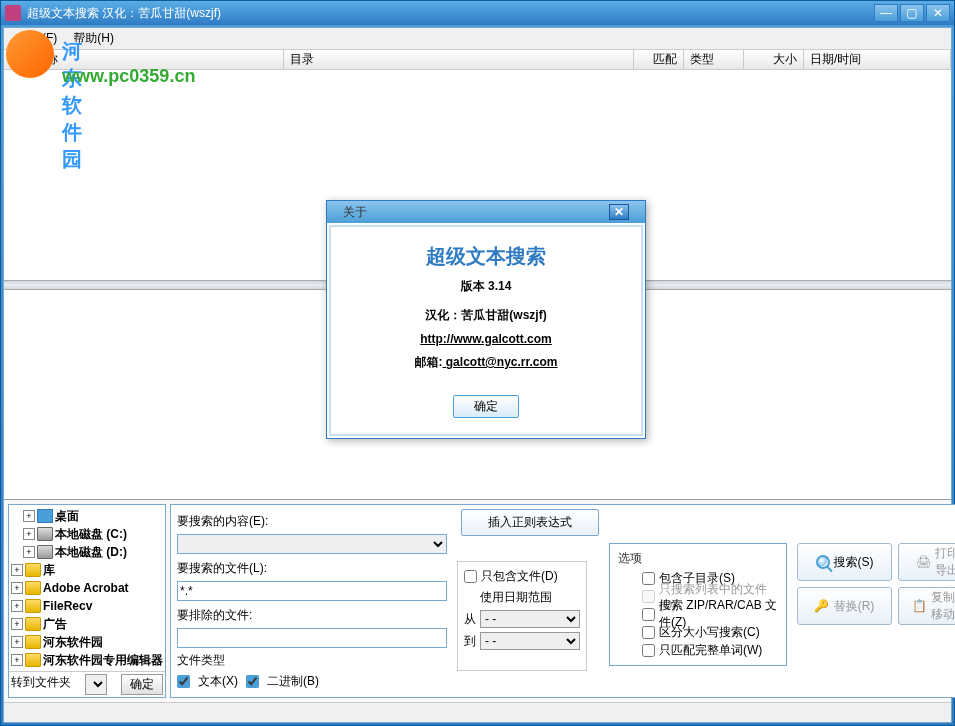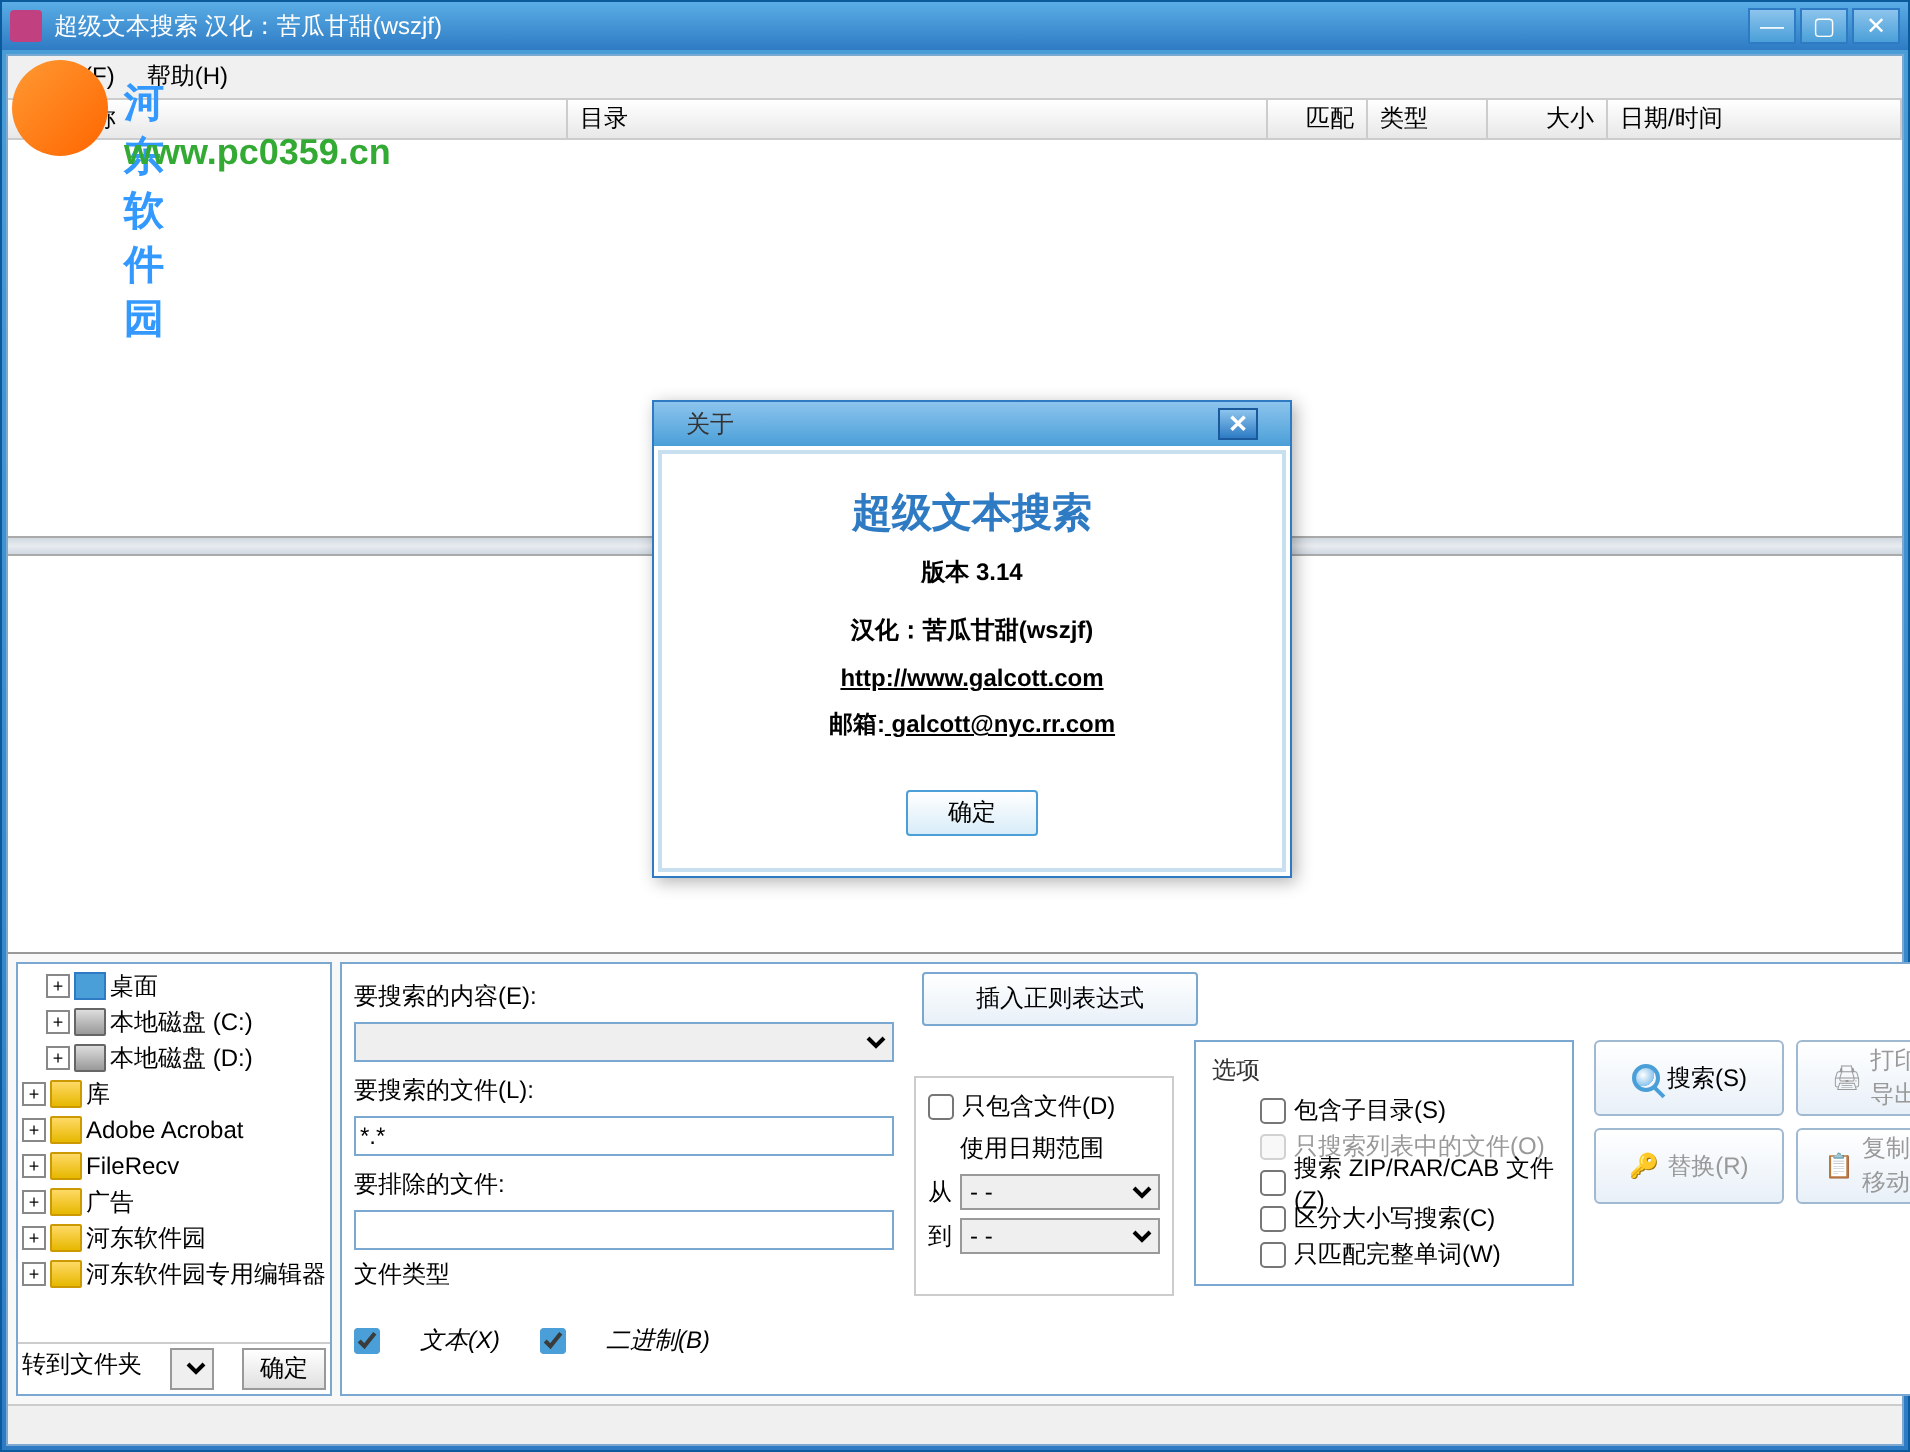--- a/index.html
+++ b/index.html
@@ -36,39 +36,39 @@
     .bottom-panel { border-top: 1px solid #999; display: flex; padding: 4px; gap: 4px; background: #f8f8f8; }
     
     .tree-panel { width: 226px; border: 1px solid #7aa8d0; background: #fff; display: flex; flex-direction: column; }
     .tree-body { flex: 1; overflow: auto; padding: 2px; }
     .tree-node { display: flex; align-items: center; height: 18px; white-space: nowrap; }
     .tree-toggle { width: 12px; height: 12px; border: 1px solid #888; display: flex; align-items: center; justify-content: center; font-size: 9px; margin-right: 2px; cursor: pointer; line-height: 1; }
     .tree-icon { width: 16px; height: 14px; margin-right: 2px; }
     .tree-icon.monitor { background: #4a9fd8; border: 1px solid #2e7bc4; }
     .tree-icon.drive { background: linear-gradient(to bottom, #ddd, #999); border: 1px solid #666; border-radius: 1px; }
     .tree-icon.folder { background: linear-gradient(to bottom, #ffd966, #e6b800); border: 1px solid #cc9900; border-radius: 1px; }
-    .tree-label { cursor: pointer; }
+    .tree-label { cursor: pointer; font-weight: bold; }
     .tree-footer { display: flex; padding: 2px; gap: 14px; border-top: 1px solid #ccc; }
     .tree-footer select { flex: 1; border: 1px solid #999; }
     .tree-footer button { padding: 1px 8px; border: 1px solid #999; background: linear-gradient(to bottom, #fff, #e0e0e0); cursor: pointer; }
     
     .search-panel { flex: 1; border: 1px solid #7aa8d0; background: #fff; padding: 6px; display: flex; gap: 10px; }
     .search-left { width: 270px; display: flex; flex-direction: column; gap: 4px; }
     .search-left label { display: block; margin-top: 2px; }
     .search-left input[type="text"] { width: 100%; border: 1px solid #7aa8d0; padding: 2px; }
     .search-left select.wide { width: 100%; border: 1px solid #7aa8d0; padding: 1px; height: 20px; }
     .filetype-row { display: flex; gap: 8px; align-items: center; }
-    .filetype-row label { display: inline; margin: 12px; font-style: italic; }
+    .filetype-row label { display: inline; margin: 0; }
     
     .search-mid { width: 130px; border: 1px solid #ccc; padding: 6px; display: flex; flex-direction: column; gap: 4px; margin-top: 50px; height: 110px; }
     .search-mid .row { display: flex; align-items: center; gap: 4px; }
     .search-mid select { flex: 1; border: 1px solid #999; }
     
     .options-panel { width: 190px; }
-    .fieldset { border: 1px solid #7aa8d0; padding: 6px 8px; }
+    .fieldset { border: 1px solid #7aa8d0; padding: 6px 8px; margin-left: 12px; }
     .fieldset-title { color: #333; margin-bottom: 2px; }
     .opt-row { display: flex; align-items: center; gap: 2px; height: 18px; padding-left: 24px; }
     .opt-row.disabled { color: #999; }
     .opt-row input { margin-right: 2px; }
     
     .insert-regex-btn { border: 1px solid #7aa8d0; background: linear-gradient(to bottom, #fff, #e8f0f8); padding: 4px 26px; cursor: pointer; border-radius: 2px; margin-bottom: 8px; position: absolute; }
     
     .action-panel { width: 196px; display: flex; flex-direction: column; gap: 6px; padding-top: 32px; }
     .action-row { display: flex; gap: 6px; }
     .action-btn { flex: 1; height: 38px; border: 1px solid #a0b8d0; background: linear-gradient(to bottom, #fff, #e8f0f8); border-radius: 3px; display: flex; align-items: center; justify-content: center; gap: 4px; cursor: pointer; }

